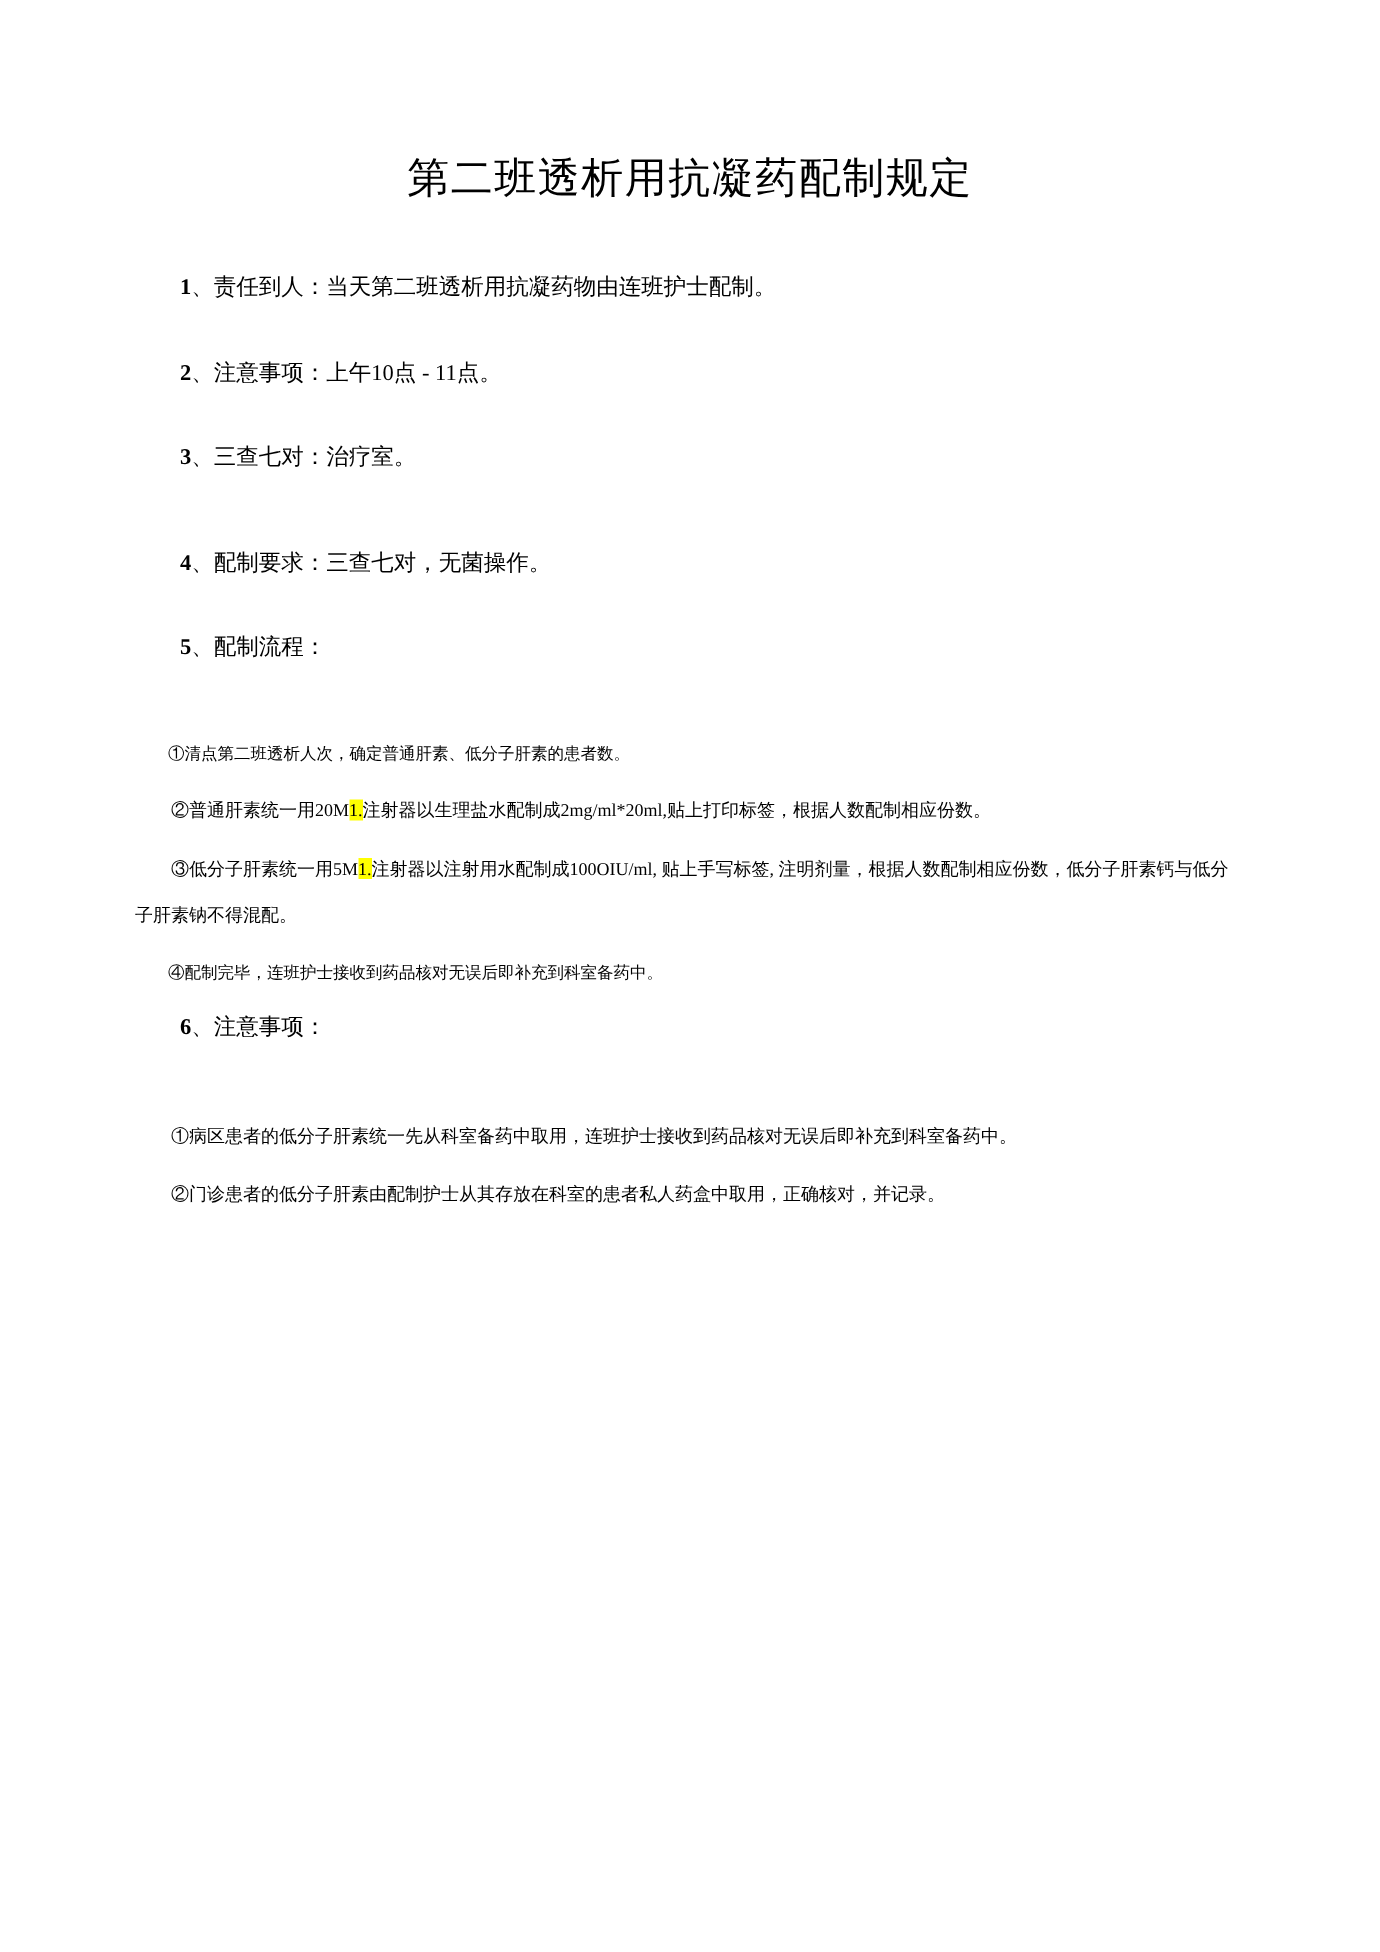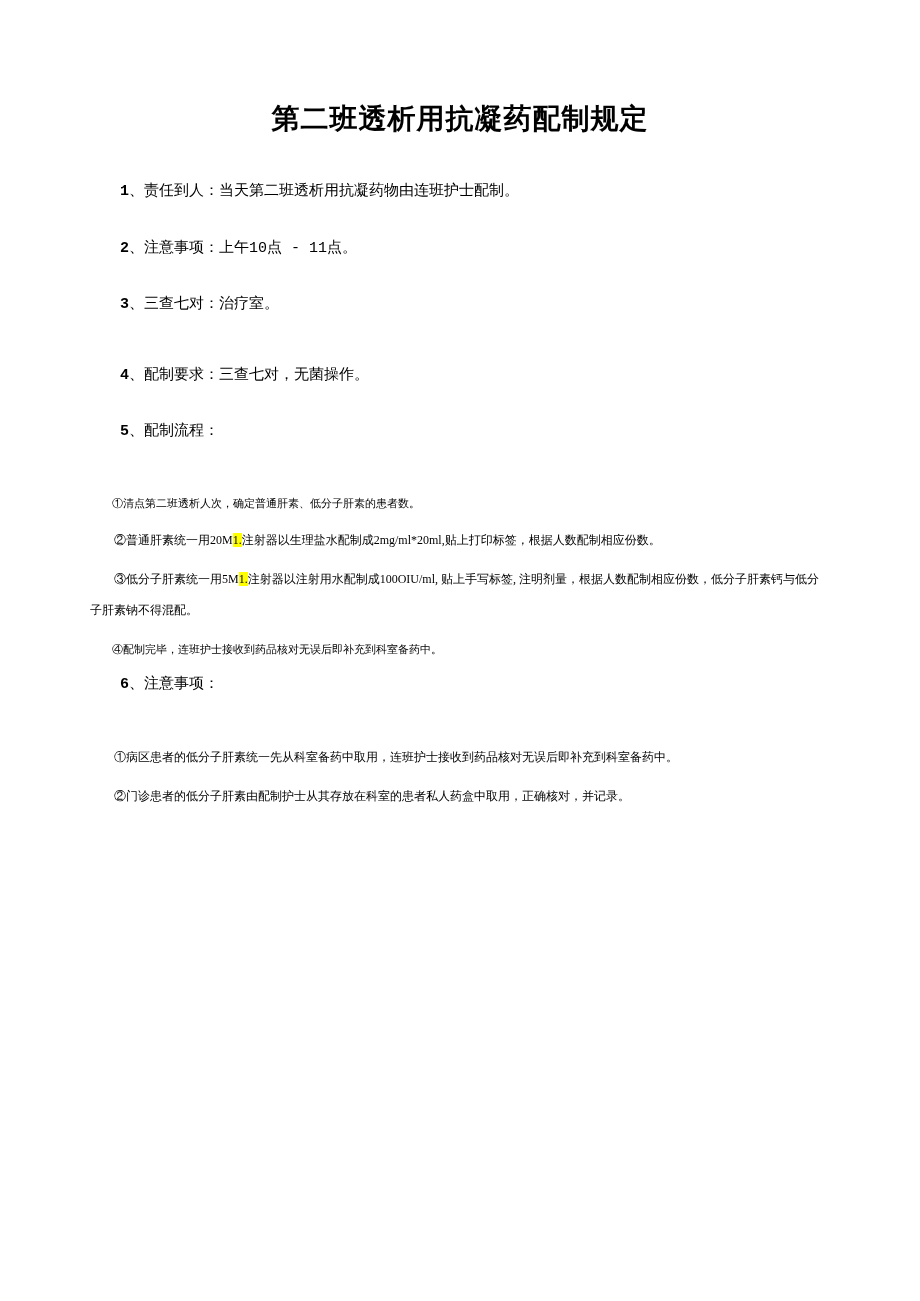--- a/index.html
+++ b/index.html
@@ -11,30 +11,29 @@
       width: 920px;
       height: 1301px;
       background: #ffffff;
       font-family: "SimSun", "宋体", serif;
       color: #000000;
       padding: 100px 90px 90px 90px;
     }
     .title {
       text-align: center;
       font-size: 28px;
-      font-weight: bold;
+      font-weight: normal;
       margin-bottom: 40px;
       letter-spacing: 1px;
     }
     .item {
       font-size: 15px;
       line-height: 1.9;
       margin-bottom: 28px;
       text-indent: 2em;
-      font-family: Liberation Mono, monospace;
     }
     .item-loose {
       margin-bottom: 42px;
     }
     .sub-item {
       font-size: 11px;
       line-height: 2.6;
       text-indent: 2em;
       margin-bottom: 8px;
     }

